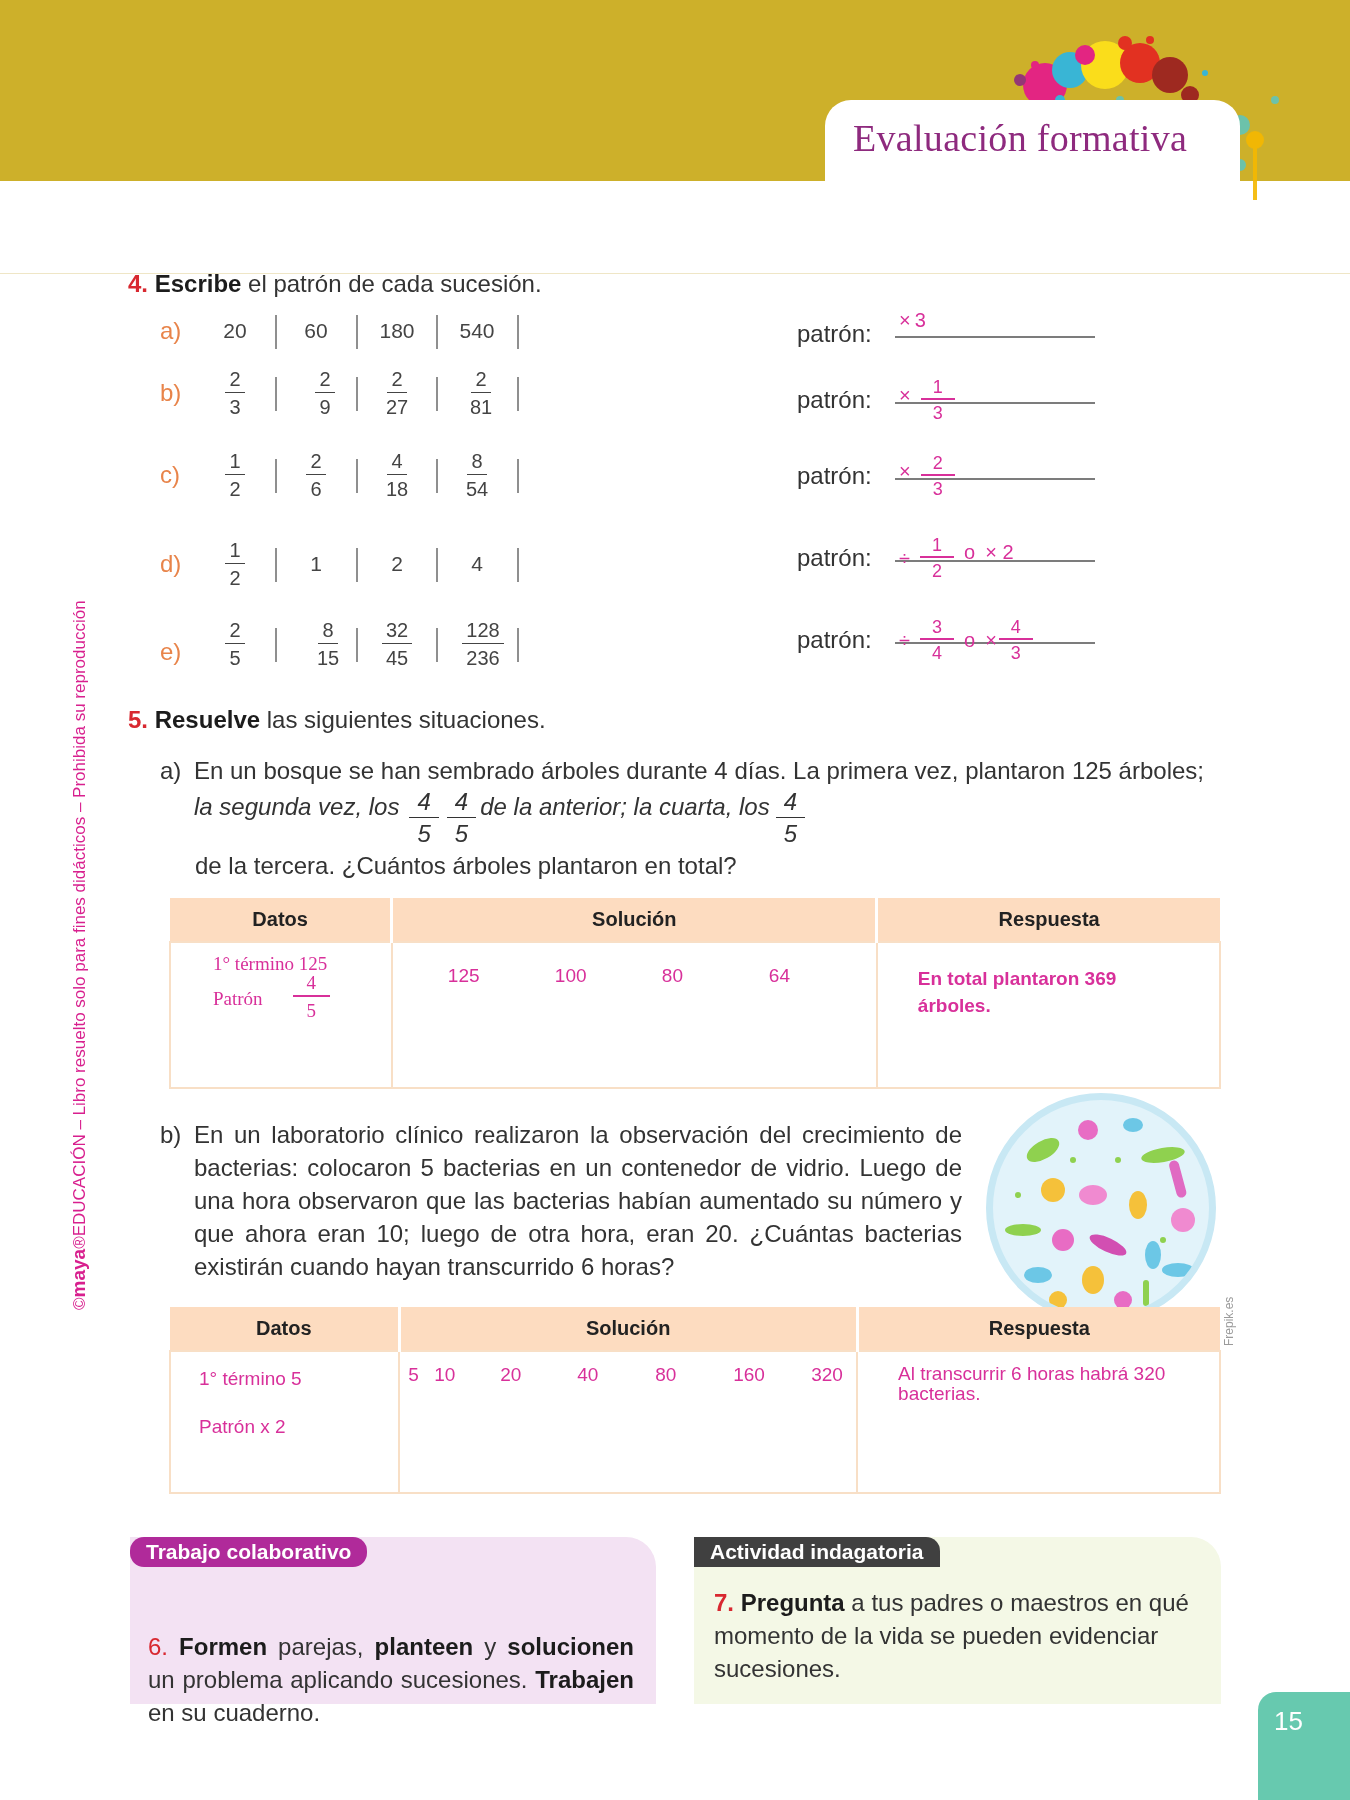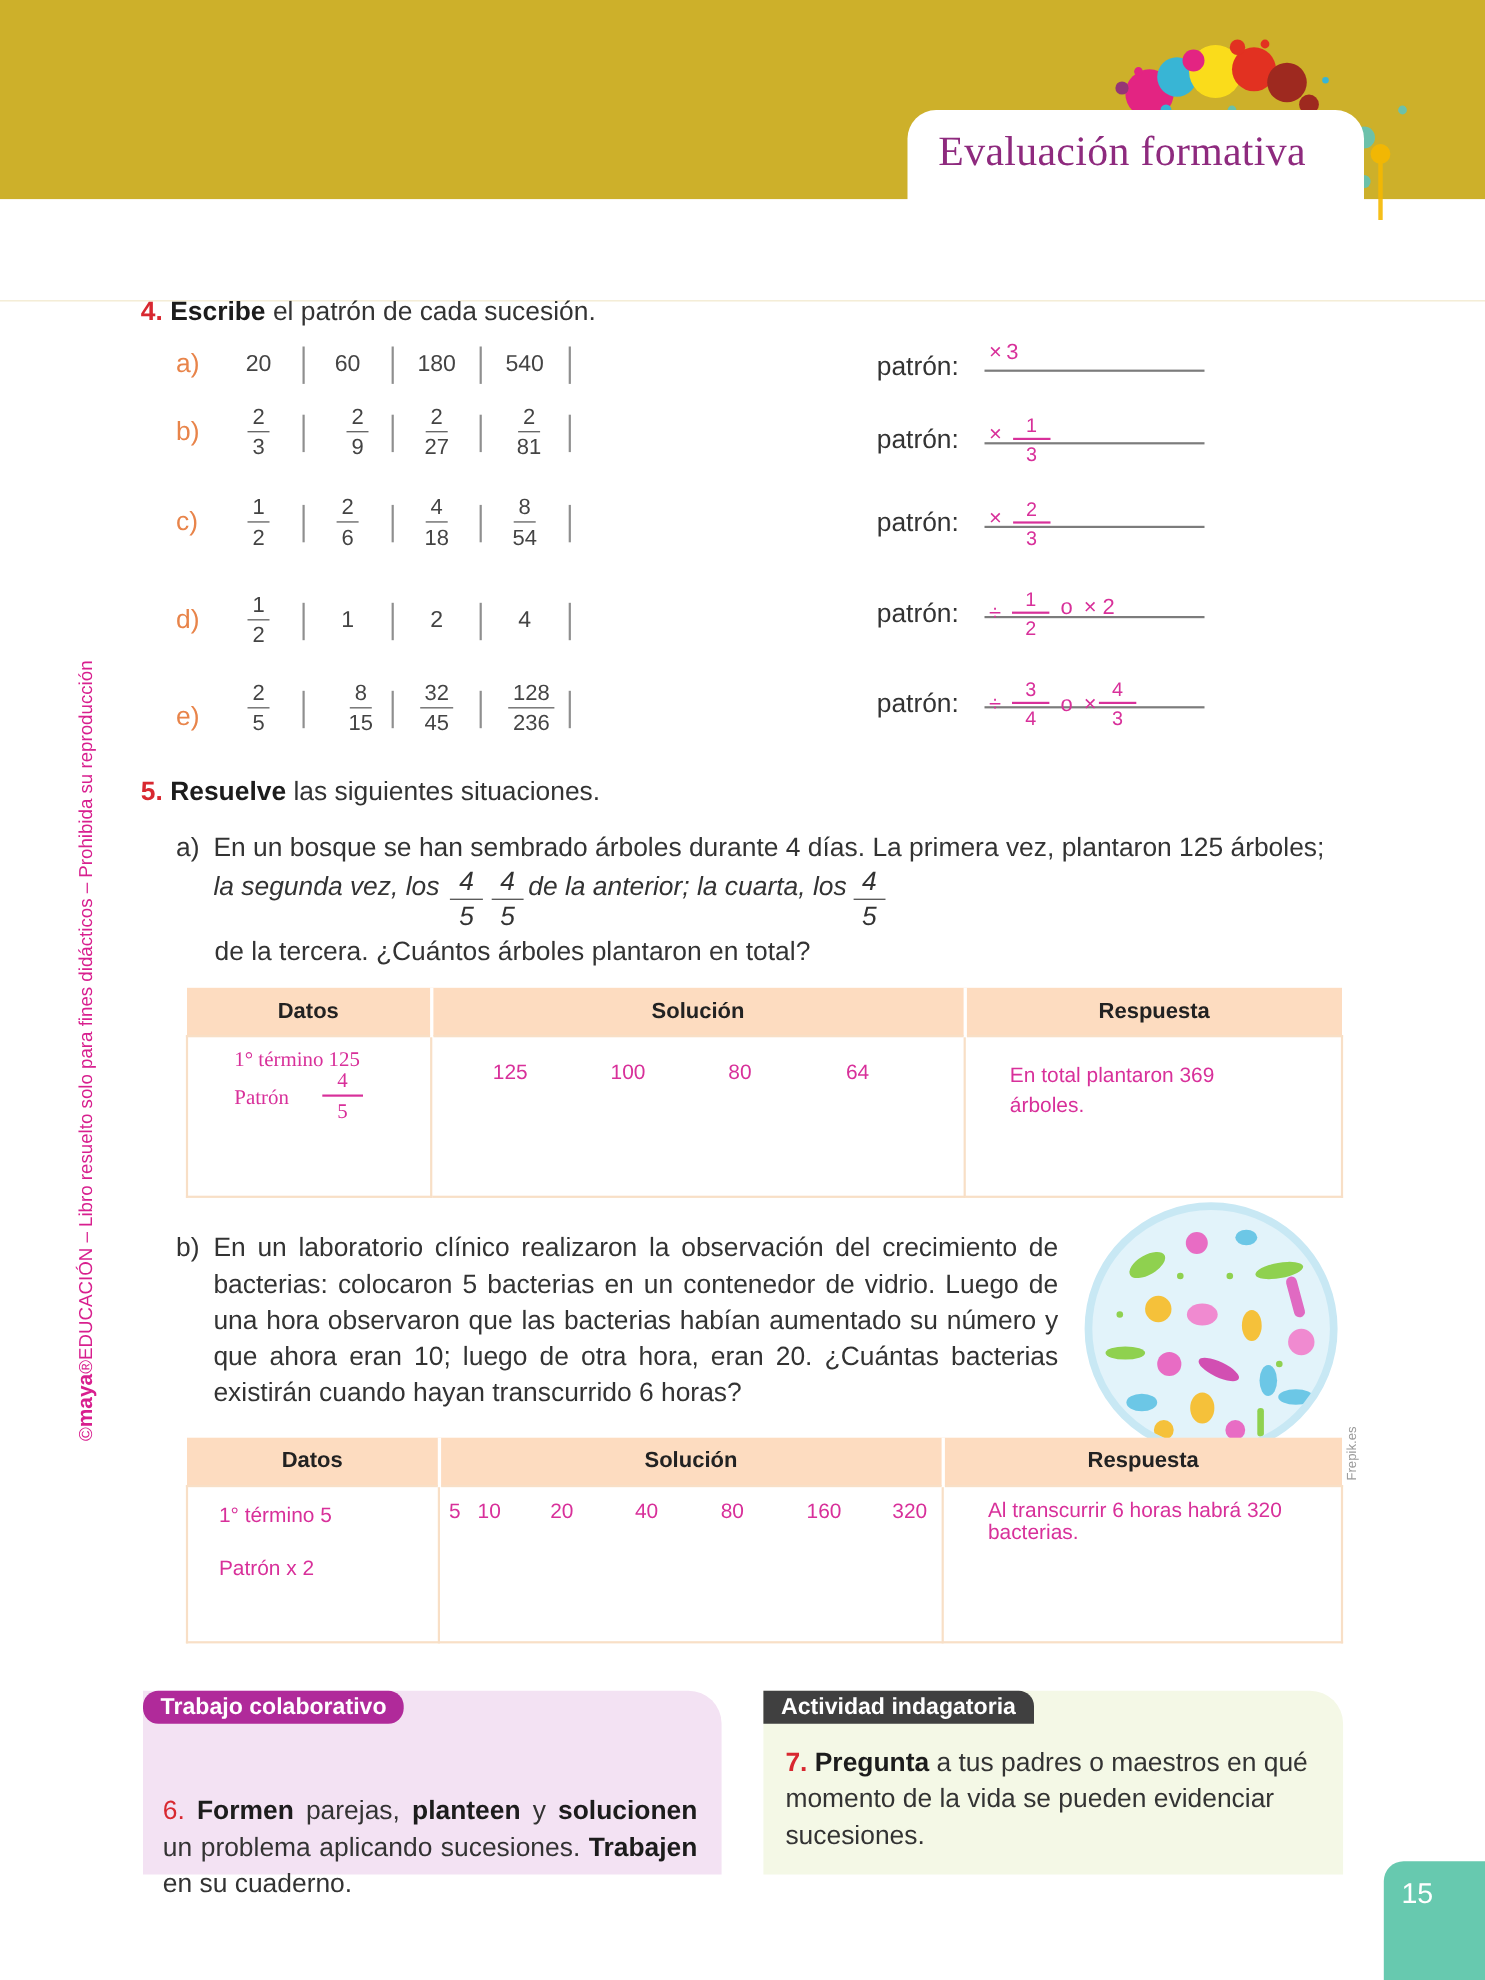--- a/index.html
+++ b/index.html
@@ -325,21 +325,21 @@
       </div>
     </td>
     <td style="padding:22px 0 0 0;">
       <div style="display:flex; padding-left:55px; gap:0;">
         <span style="width:107px;">125</span>
         <span style="width:107px;">100</span>
         <span style="width:107px;">80</span>
         <span style="width:107px;">64</span>
       </div>
     </td>
-    <td style="padding:22px 60px 0 40px; line-height:27px;">En total plantaron 369 árboles.</td>
+    <td style="padding:22px 60px 0 40px; line-height:27px;font-weight:bold;">En total plantaron 369 árboles.</td>
   </tr>
 </tbody>
   </table>
 
 <span class="para orange" style="left:160px; top:1118px;">b)</span>
 <div class="para" style="left:194px; top:1118px; width:768px; text-align:justify;">En un laboratorio clínico realizaron la observación del crecimiento de bacterias: colocaron 5 bacterias en un contenedor de vidrio. Luego de una hora observaron que las bacterias habían aumentado su número y que ahora eran 10; luego de otra hora, eran 20. ¿Cuántas bacterias existirán cuando hayan transcurrido 6 horas?</div>
 
 <div class="bact-img">
   <svg width="216" height="216" viewBox="0 0 216 216">
     <ellipse cx="50" cy="50" rx="18" ry="9" fill="#8fd14f" transform="rotate(-30 50 50)"></ellipse>

